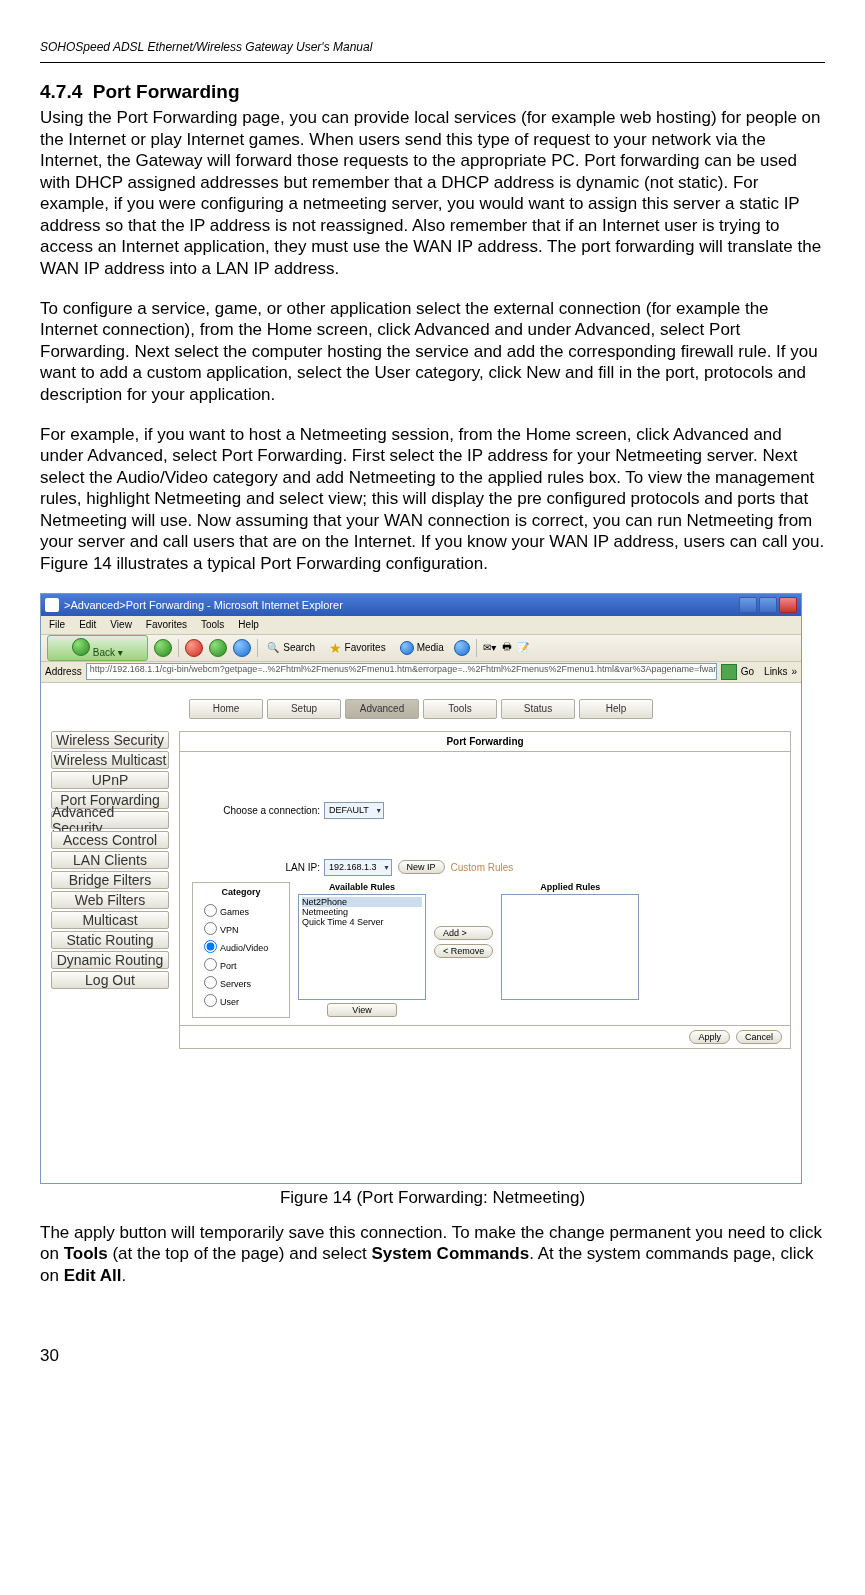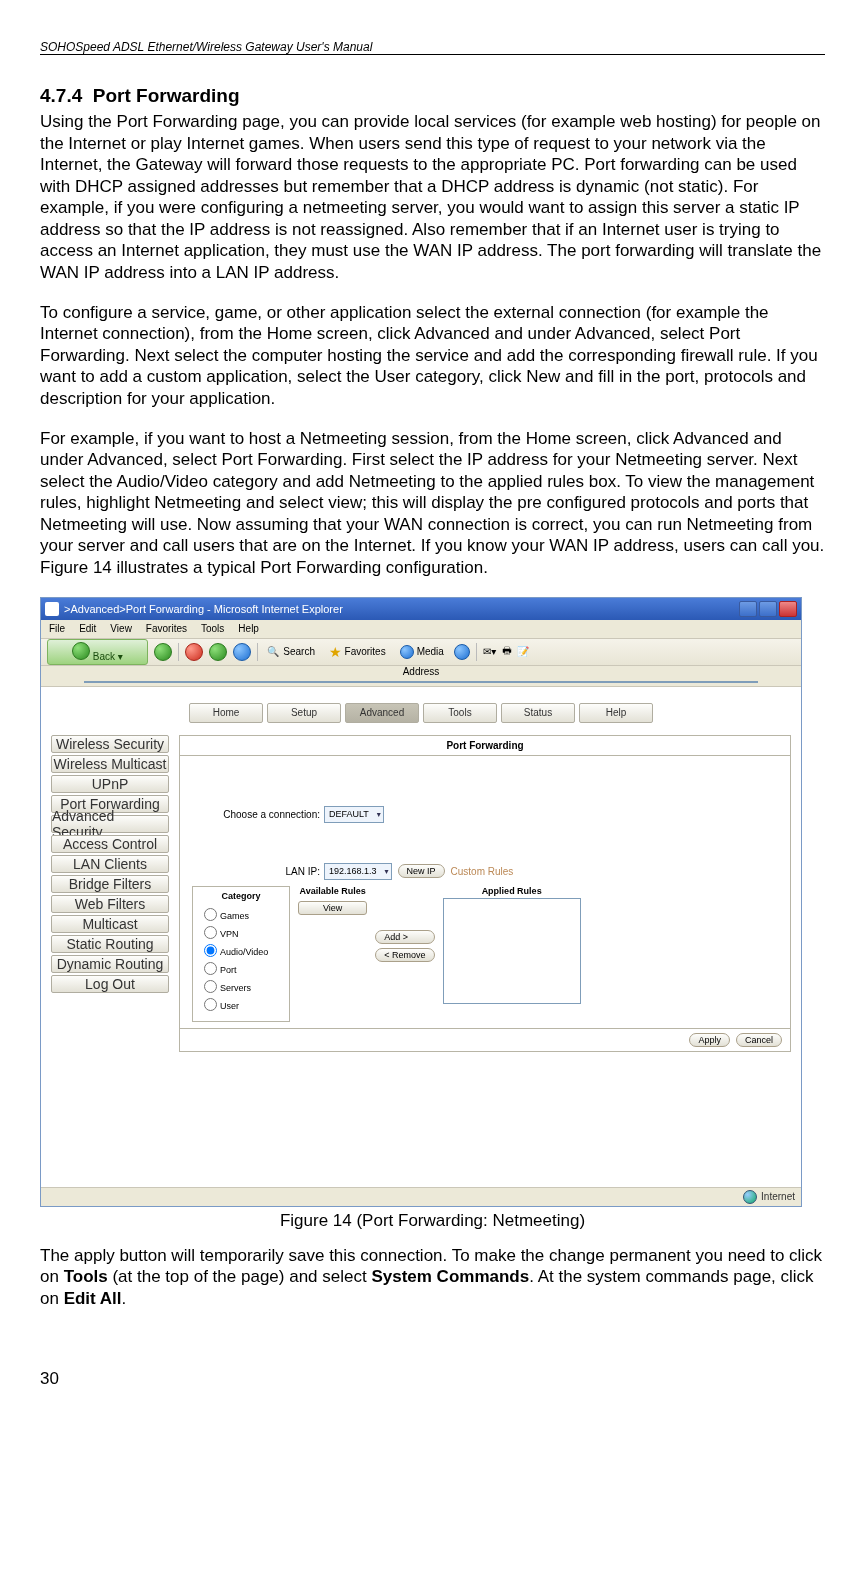--- a/index.html
+++ b/index.html
@@ -9,22 +9,22 @@
     margin: 0;
     padding: 40px 40px 40px 40px;
     background: #fff;
     width: 865px;
     box-sizing: border-box;
   }
   .header-line {
     font-style: italic;
     font-size: 12px;
     border-bottom: 1px solid #000;
-    padding-bottom: 0;
-    margin-bottom: 30px;
+    padding-bottom: 8px;
+    margin-bottom: 18px;
   }
   h2 {
     font-size: 19px;
     font-weight: bold;
     margin: 10px 0 4px 0;
   }
   p.body {
     font-size: 17px;
     line-height: 1.27;
     margin: 0 0 18px 0;
@@ -129,21 +129,20 @@
   
   .addr {
     background: #ece9d8;
     height: 20px;
     display: flex;
     align-items: center;
     gap: 4px;
     padding: 0 4px;
     font-size: 10px;
     border-bottom: 1px solid #cbc7b8;
-    flex-direction: column;
   }
   .addr-input {
     flex: 1;
     background: #fff;
     border: 1px solid #7f9db9;
     height: 15px;
     font-size: 9px;
     color: #555;
     padding: 0 3px;
     overflow: hidden;
@@ -441,20 +440,25 @@
               <label><input type="radio" name="cat" style=""><span>Games</span></label>
               <label><input type="radio" name="cat" style=""><span>VPN</span></label>
               <label><input type="radio" name="cat" checked="" style=""><span>Audio/Video</span></label>
               <label><input type="radio" name="cat" style=""><span>Port</span></label>
               <label><input type="radio" name="cat" style=""><span>Servers</span></label>
               <label><input type="radio" name="cat" style=""><span>User</span></label>
             </div>
 
             <div class="avail-col">
               <div class="hd">Available Rules</div>
+              <div class="listbox">
+                <div class="item sel-item">Net2Phone</div>
+                <div class="item">Netmeeting</div>
+                <div class="item">Quick Time 4 Server</div>
+              </div>
               <div class="viewbtn-row">
                 <span class="smallbtn" style="border-radius:3px;padding:1px 24px">View</span>
               </div>
             </div>
 
             <div class="movebtns">
               <span class="smallbtn">Add &gt;</span>
               <span class="smallbtn">&lt; Remove</span>
             </div>
 
@@ -466,27 +470,20 @@
         </div>
         <div class="footer-btns">
           <span class="smallbtn">Apply</span>
           <span class="smallbtn">Cancel</span>
         </div>
       </div>
     </div>
     <div style="height:120px"></div>
   </div>
 
-  <div class="statusbar">
-    <span></span>
-    <span class="net">
-      <span class="globe"></span>
-      <span>Internet</span>
-    </span>
-  </div>
 </div>
 
 <div class="caption">Figure 14 (Port Forwarding: Netmeeting)</div>
 
 <p class="body">
   <span>The apply button will temporarily save this connection. To make the change permanent you need to click on </span><span class="bold">Tools</span><span> (at the top of the page) and select </span><span class="bold">System Commands</span><span>. At the system commands page, click on </span><span class="bold">Edit All</span><span>.</span>
 </p>
 
 <div class="page-num">30</div>
 

